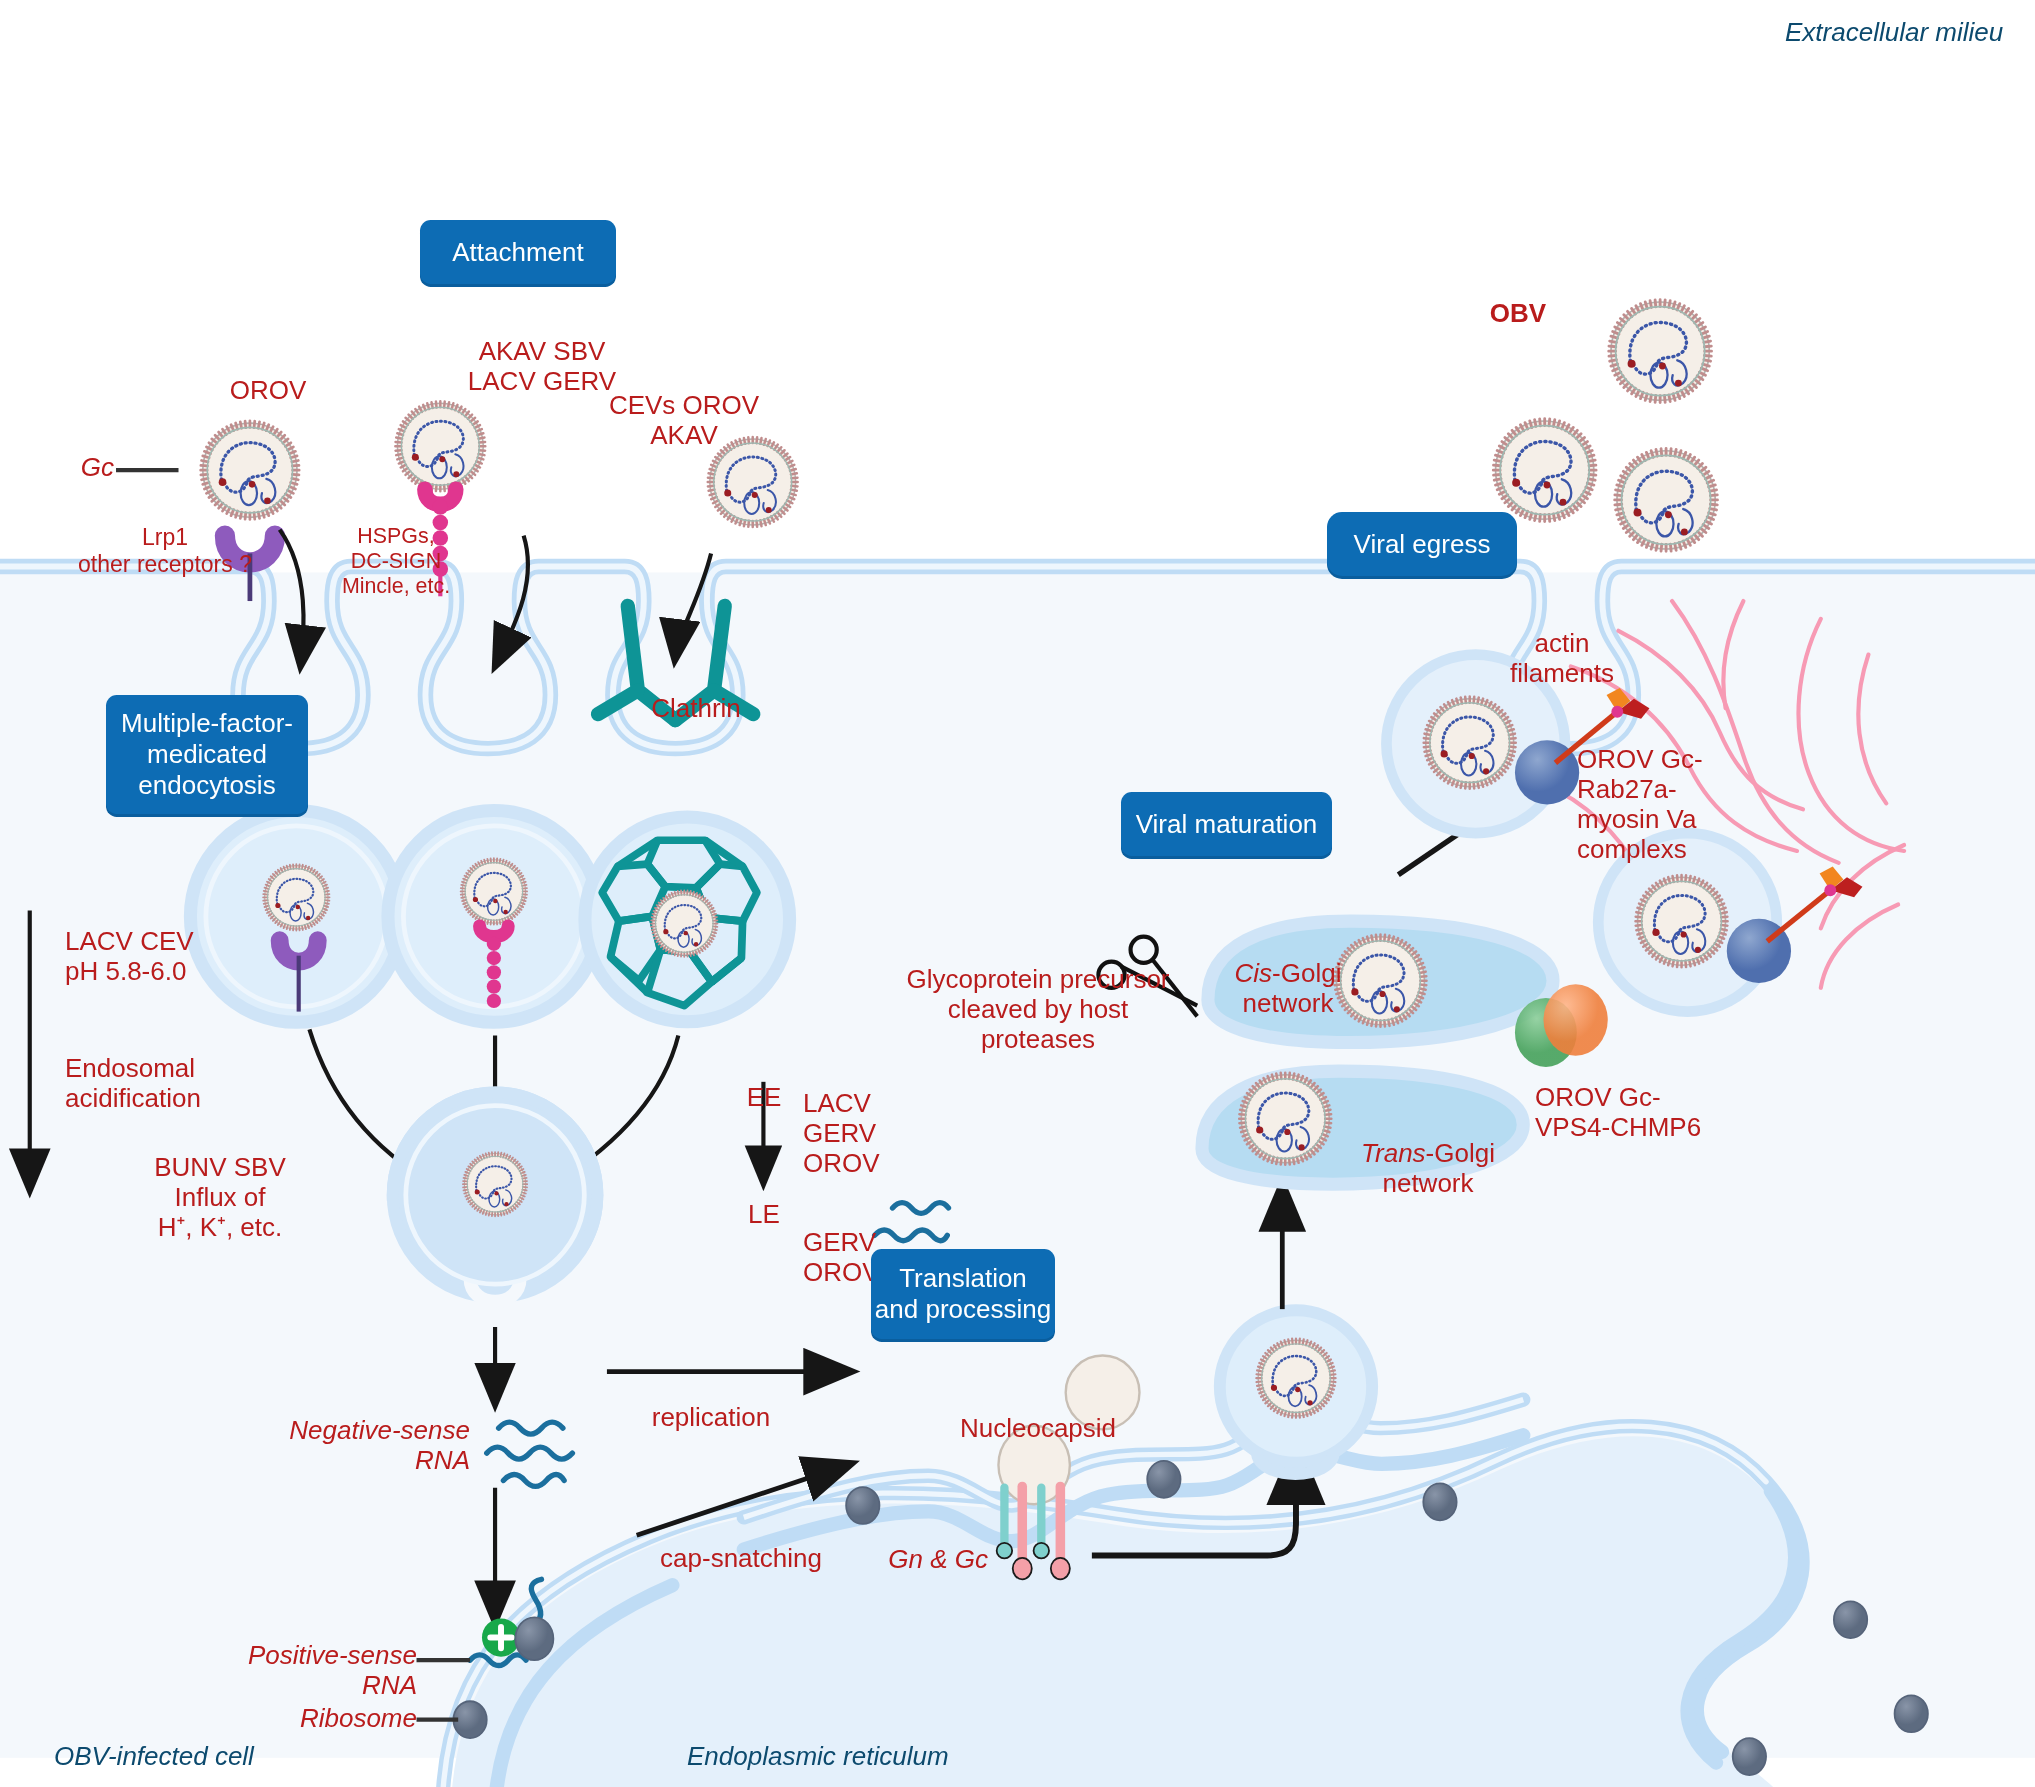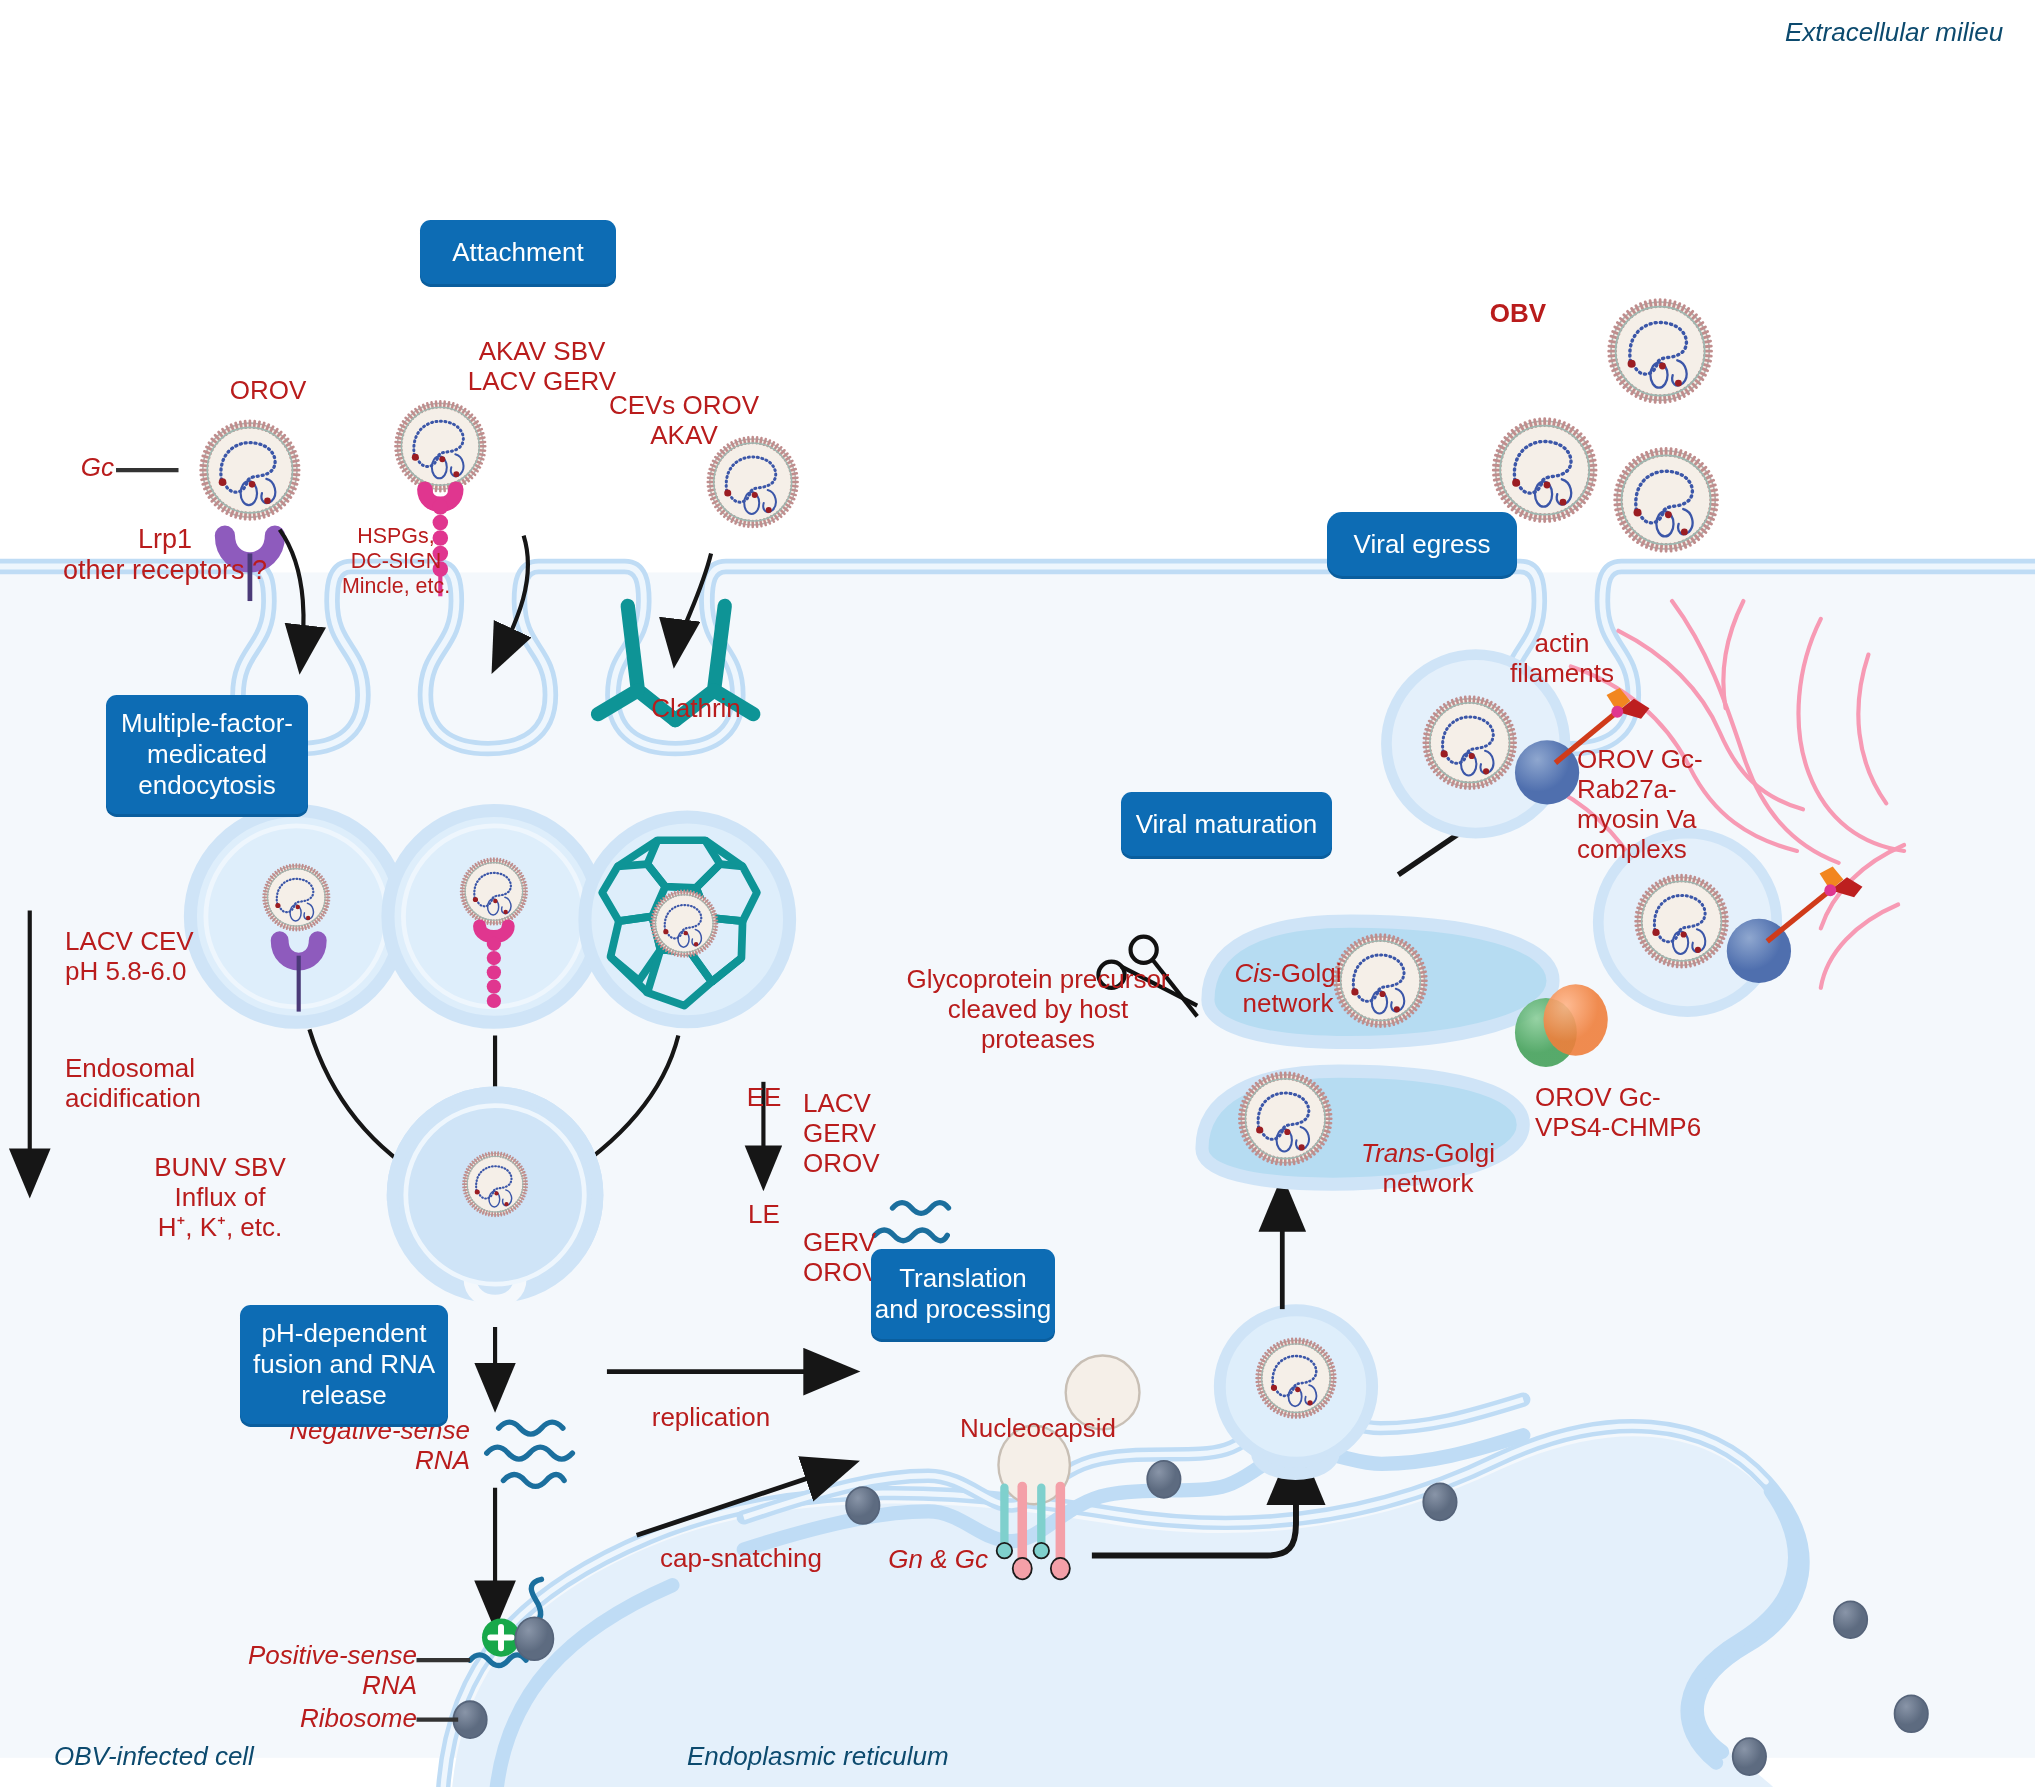--- a/index.html
+++ b/index.html
@@ -4,21 +4,21 @@
 <style>
   html,body{margin:0;padding:0;background:#ffffff;}
   body{font-family:"Liberation Sans",sans-serif;}
   #stage{position:relative;width:2035px;height:1787px;background:#ffffff;overflow:hidden;}
   #svgroot{position:absolute;left:0;top:0;width:2035px;height:1787px;}
 
   .lbl{position:absolute;color:#b91c1c;font-family:"Liberation Sans",sans-serif;
        line-height:1.16;white-space:pre;}
   .lbl.c{text-align:center;transform:translateX(-50%);}
   .lbl.r{text-align:right;transform:translateX(-100%);font-style:italic;}
-  .f42{font-size:27px;}
+  .f42{font-size:23px;}
   .f44{font-size:26px;}
   .f36{font-size:21.4px;}
   .bold{font-weight:bold;}
   .italic-grey{color:#0c4a6e;font-style:italic;font-size:26px;}
 
   .badge{position:absolute;background:#0d6cb4;color:#ffffff;border-radius:10.7px;
          display:flex;align-items:center;justify-content:center;text-align:center;
          font-size:26px;line-height:1.18;padding:9.5px 15.5px;box-sizing:border-box;
          box-shadow:0 3px 0 #0a5e9e;white-space:pre;}
 
@@ -462,23 +462,20 @@
 complexs</div>
 
 <div class="lbl f44 bold c" style="left:1518px;top:298px;">OBV</div>
 
 <div class="badge" style="left:420px;top:220px;width:196px;height:64px;">Attachment</div>
 
 <div class="badge" style="left:106px;top:695px;width:202px;height:119px;">Multiple-factor-
 medicated
 endocytosis</div>
 
-<div class="badge" style="left:240px;top:1305px;width:208px;height:119px;">pH-dependent
-fusion and RNA
-release</div>
 
 <div class="badge" style="left:871px;top:1249px;width:184px;height:90px;">Translation
 and processing</div>
 
 
 <div class="badge" style="left:1121px;top:792px;width:211px;height:64px;">Viral maturation</div>
 
 <div class="badge" style="left:1327px;top:512px;width:190px;height:64px;border-radius:15px;">Viral egress</div>
 
 </div>

